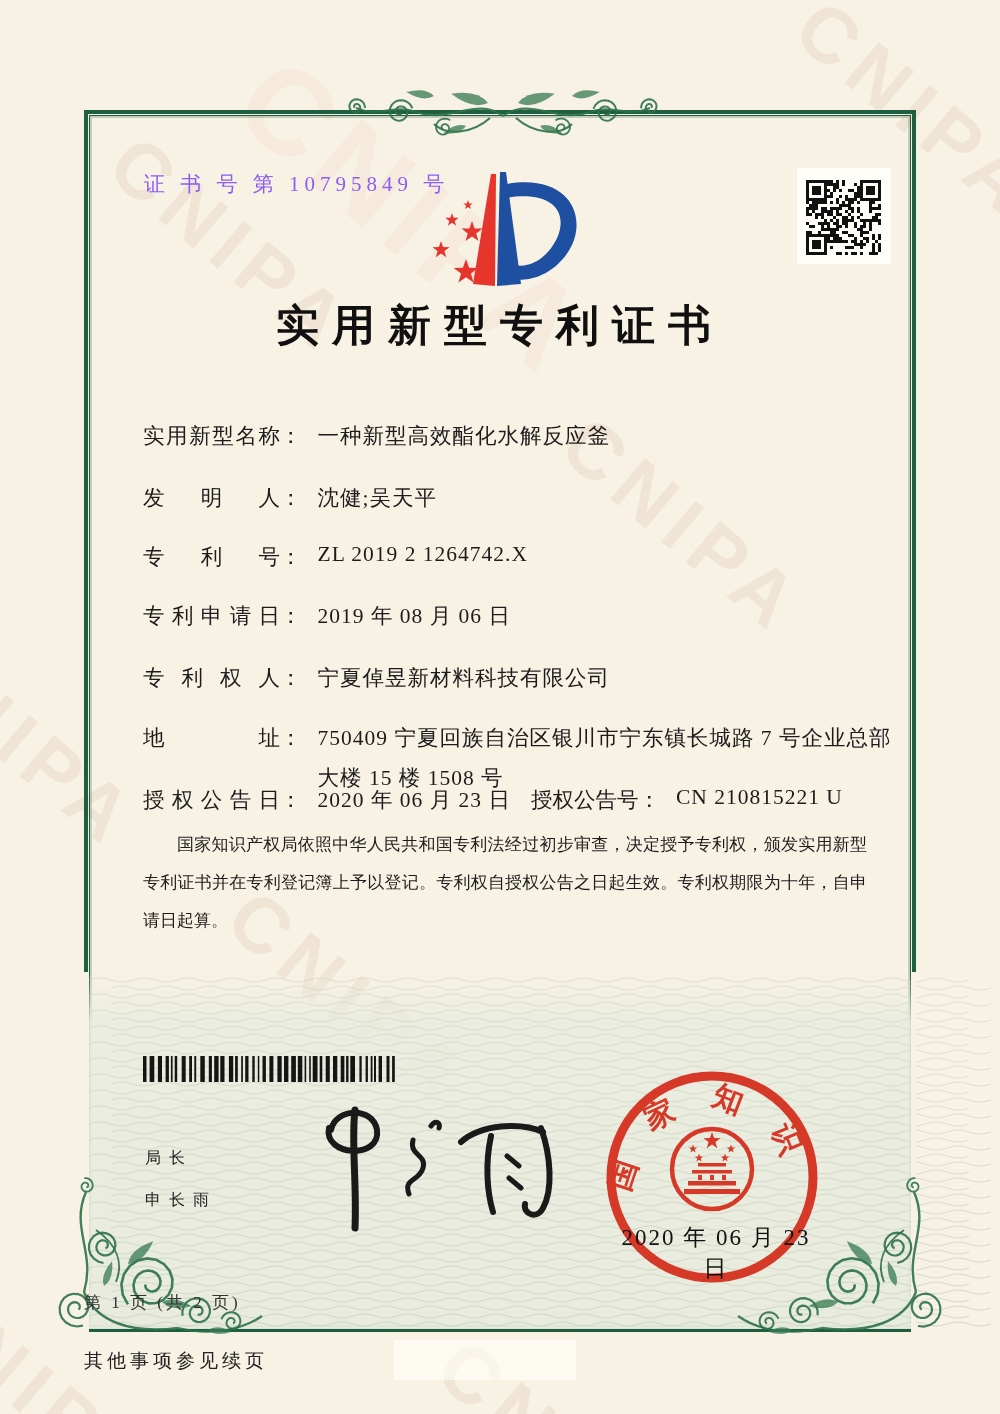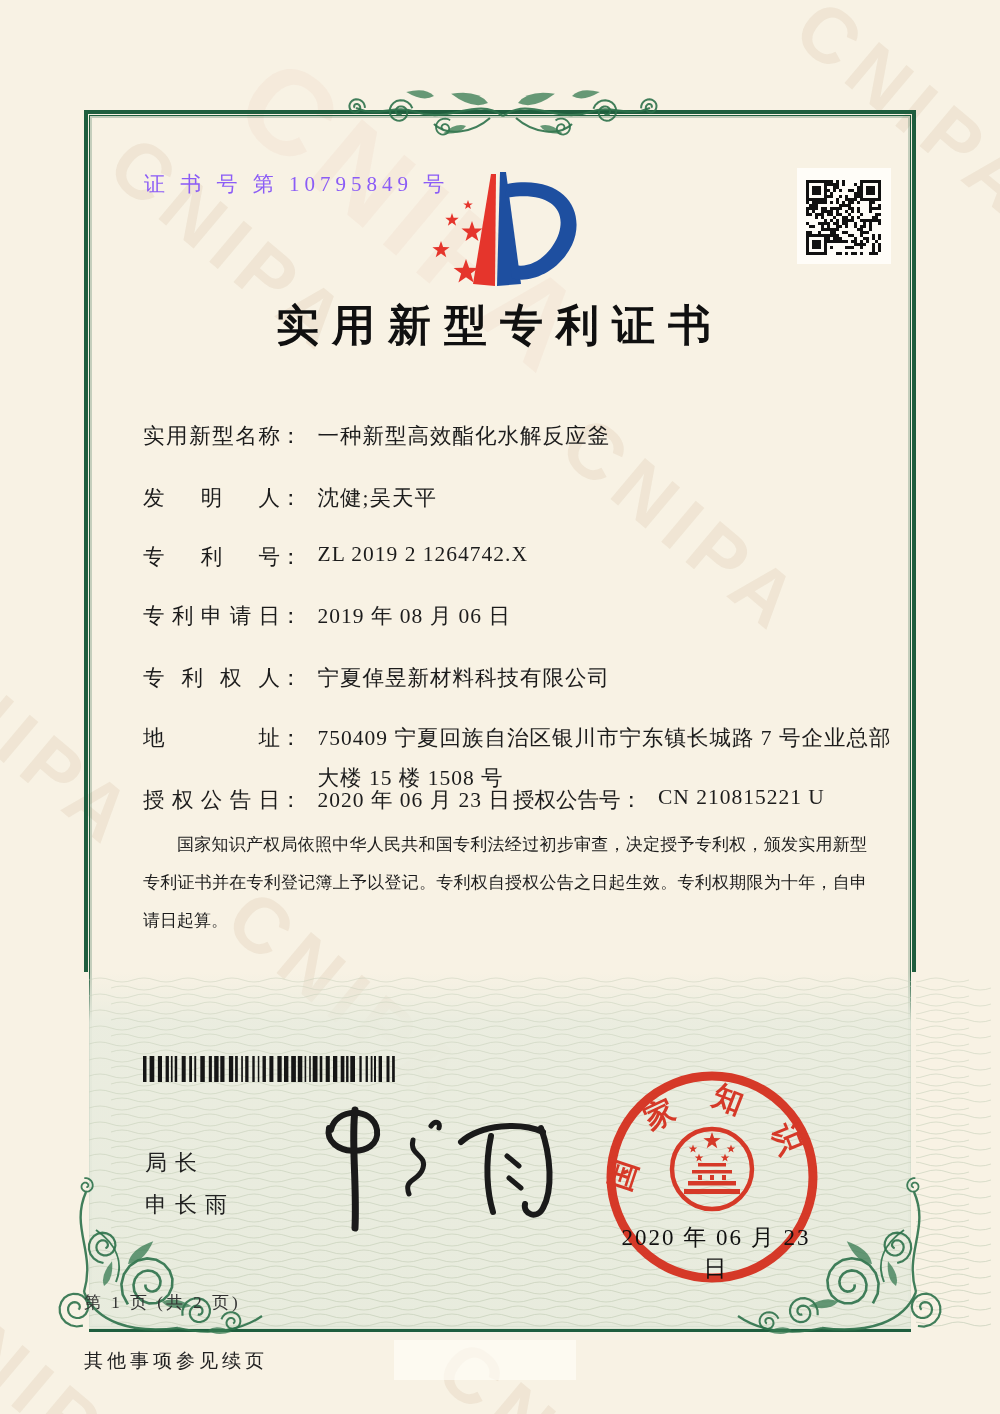--- a/index.html
+++ b/index.html
@@ -35,30 +35,30 @@
          font-size:43px;font-weight:bold;letter-spacing:13px;color:#101010;}
 
   
   .frow{position:absolute;left:143px;font-size:21.5px;color:#1c1c1c;white-space:nowrap;}
   .flabel{display:inline-block;width:137px;text-align:justify;text-align-last:justify;vertical-align:top;}
   .fcolon{display:inline-block;vertical-align:top;}
   .fvalue{display:inline-block;margin-left:16px;vertical-align:top;letter-spacing:1px;}
   .r1{top:421px;} .r2{top:483px;} .r3{top:542px;} .r4{top:601px;} .r5{top:663px;}
   .r6{top:723px;} .r6 .line2{margin-top:11px;}
   .r7{top:785px;width:760px;}
-  .grant-no{position:absolute;left:370px;top:0;white-space:nowrap;}
+  .grant-no{position:absolute;left:388px;top:0;white-space:nowrap;}
 
   
   .body-text{position:absolute;left:143px;top:826px;width:724px;font-size:17px;
              line-height:38px;text-align:justify;color:#1c1c1c;}
   .body-text p{margin:0;text-indent:2em;}
 
   
   .barcode{position:absolute;left:143px;top:1056px;}
-  .signer{position:absolute;left:145px;font-size:22px;letter-spacing:8px;color:#222;}
+  .signer{position:absolute;left:145px;font-size:16px;letter-spacing:8px;color:#222;}
   .signer-title{top:1148px;} .signer-name{top:1190px;}
   .signature{position:absolute;left:285px;top:1098px;}
   .seal{position:absolute;left:592px;top:1057px;opacity:.95;}
   .seal-date{position:absolute;left:616px;top:1222px;width:200px;text-align:center;
              font-size:23px;letter-spacing:2px;color:#111;}
   .note-bg{position:absolute;left:394px;top:1340px;width:182px;height:40px;background:rgba(255,253,247,.65);}
   .page-num{position:absolute;left:84px;top:1291px;width:832px;text-align:left;
             font-size:17px;letter-spacing:3px;color:#333;}
   .cont-note{position:absolute;left:84px;top:1348px;width:800px;text-align:left;
              font-size:19px;letter-spacing:4px;color:#222;}

